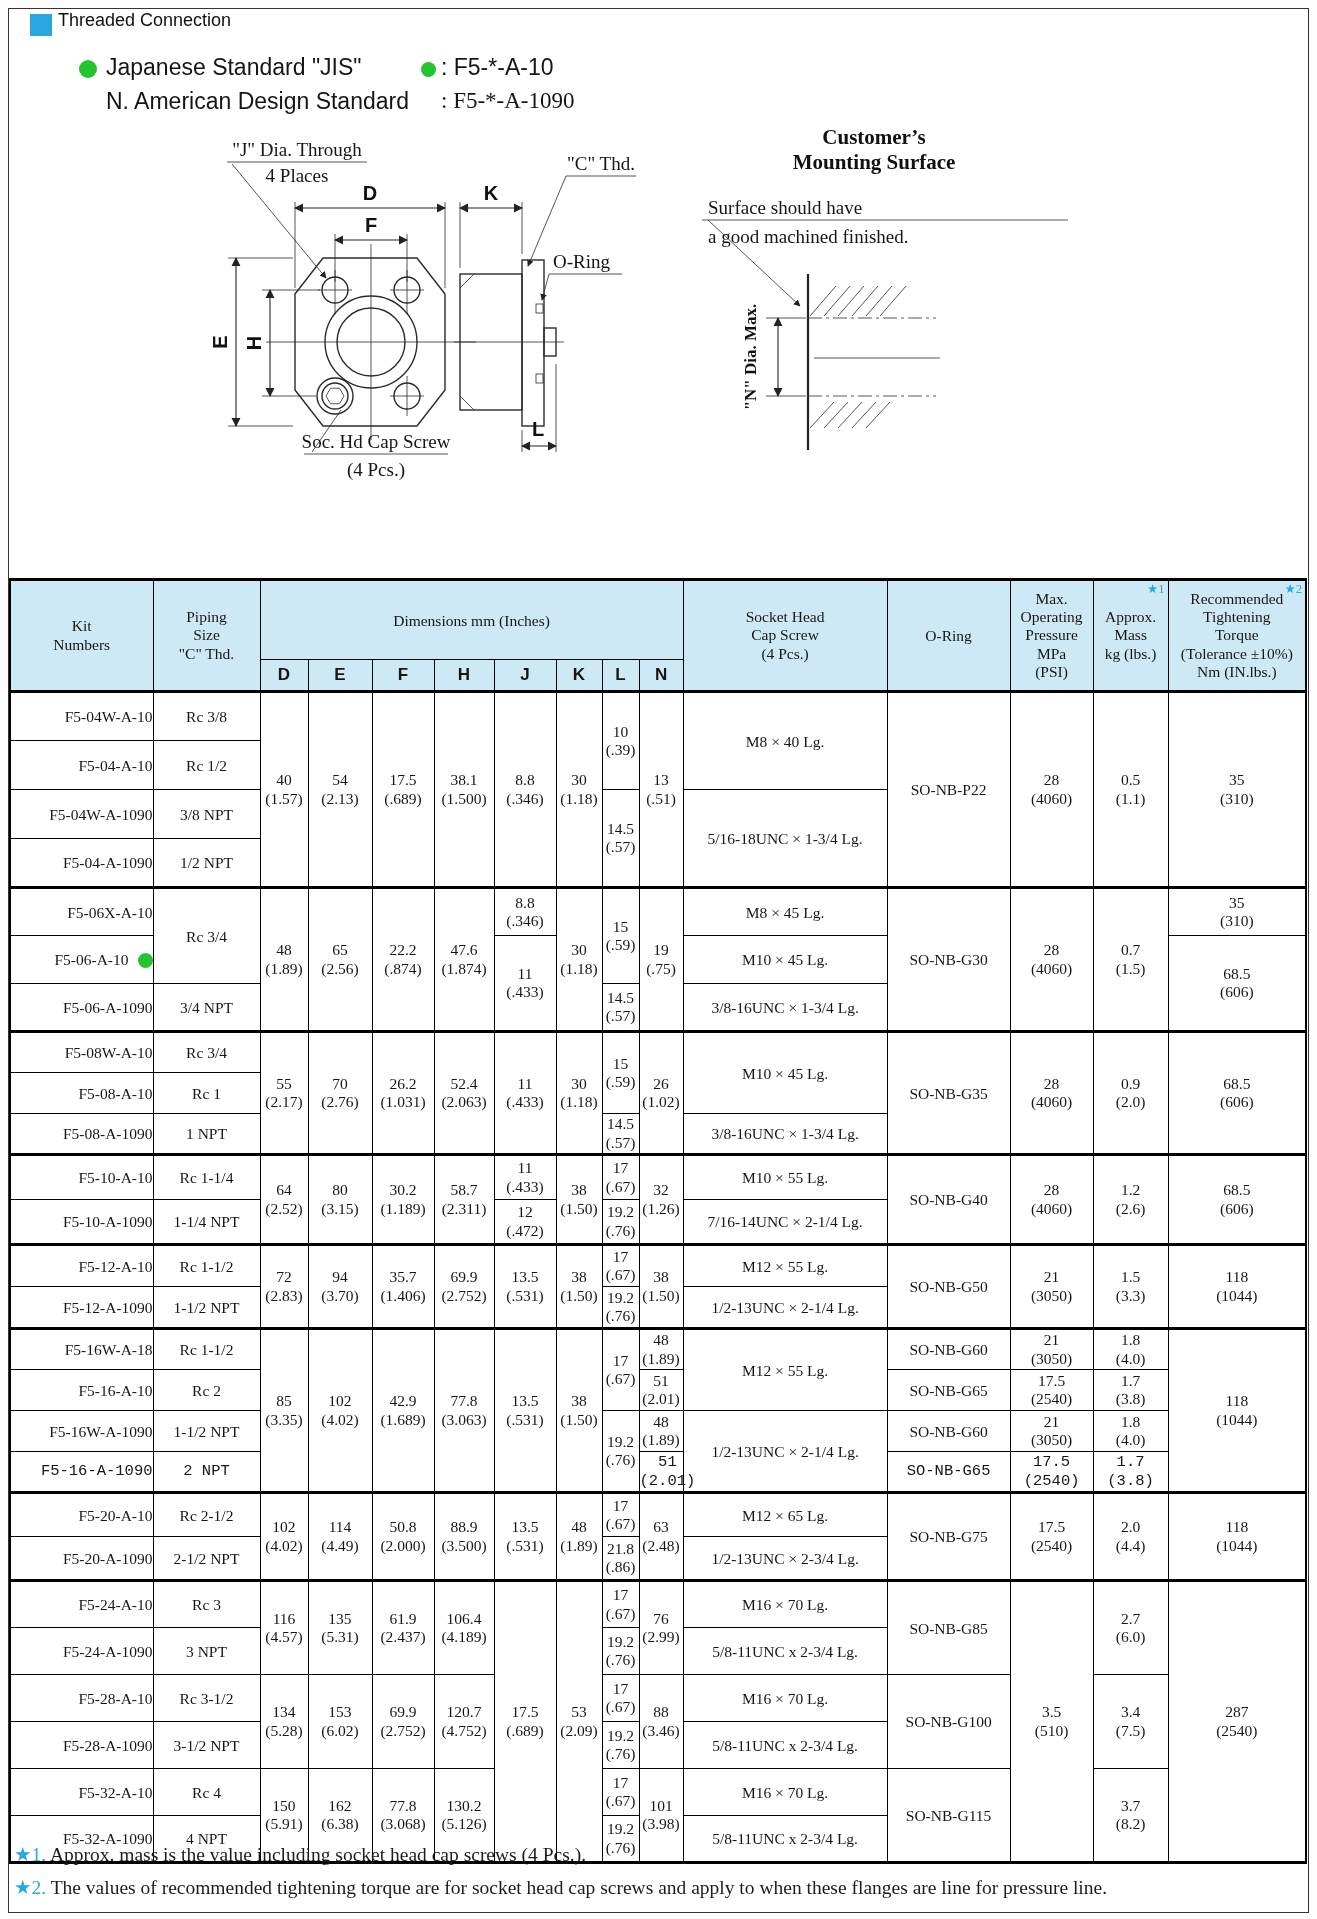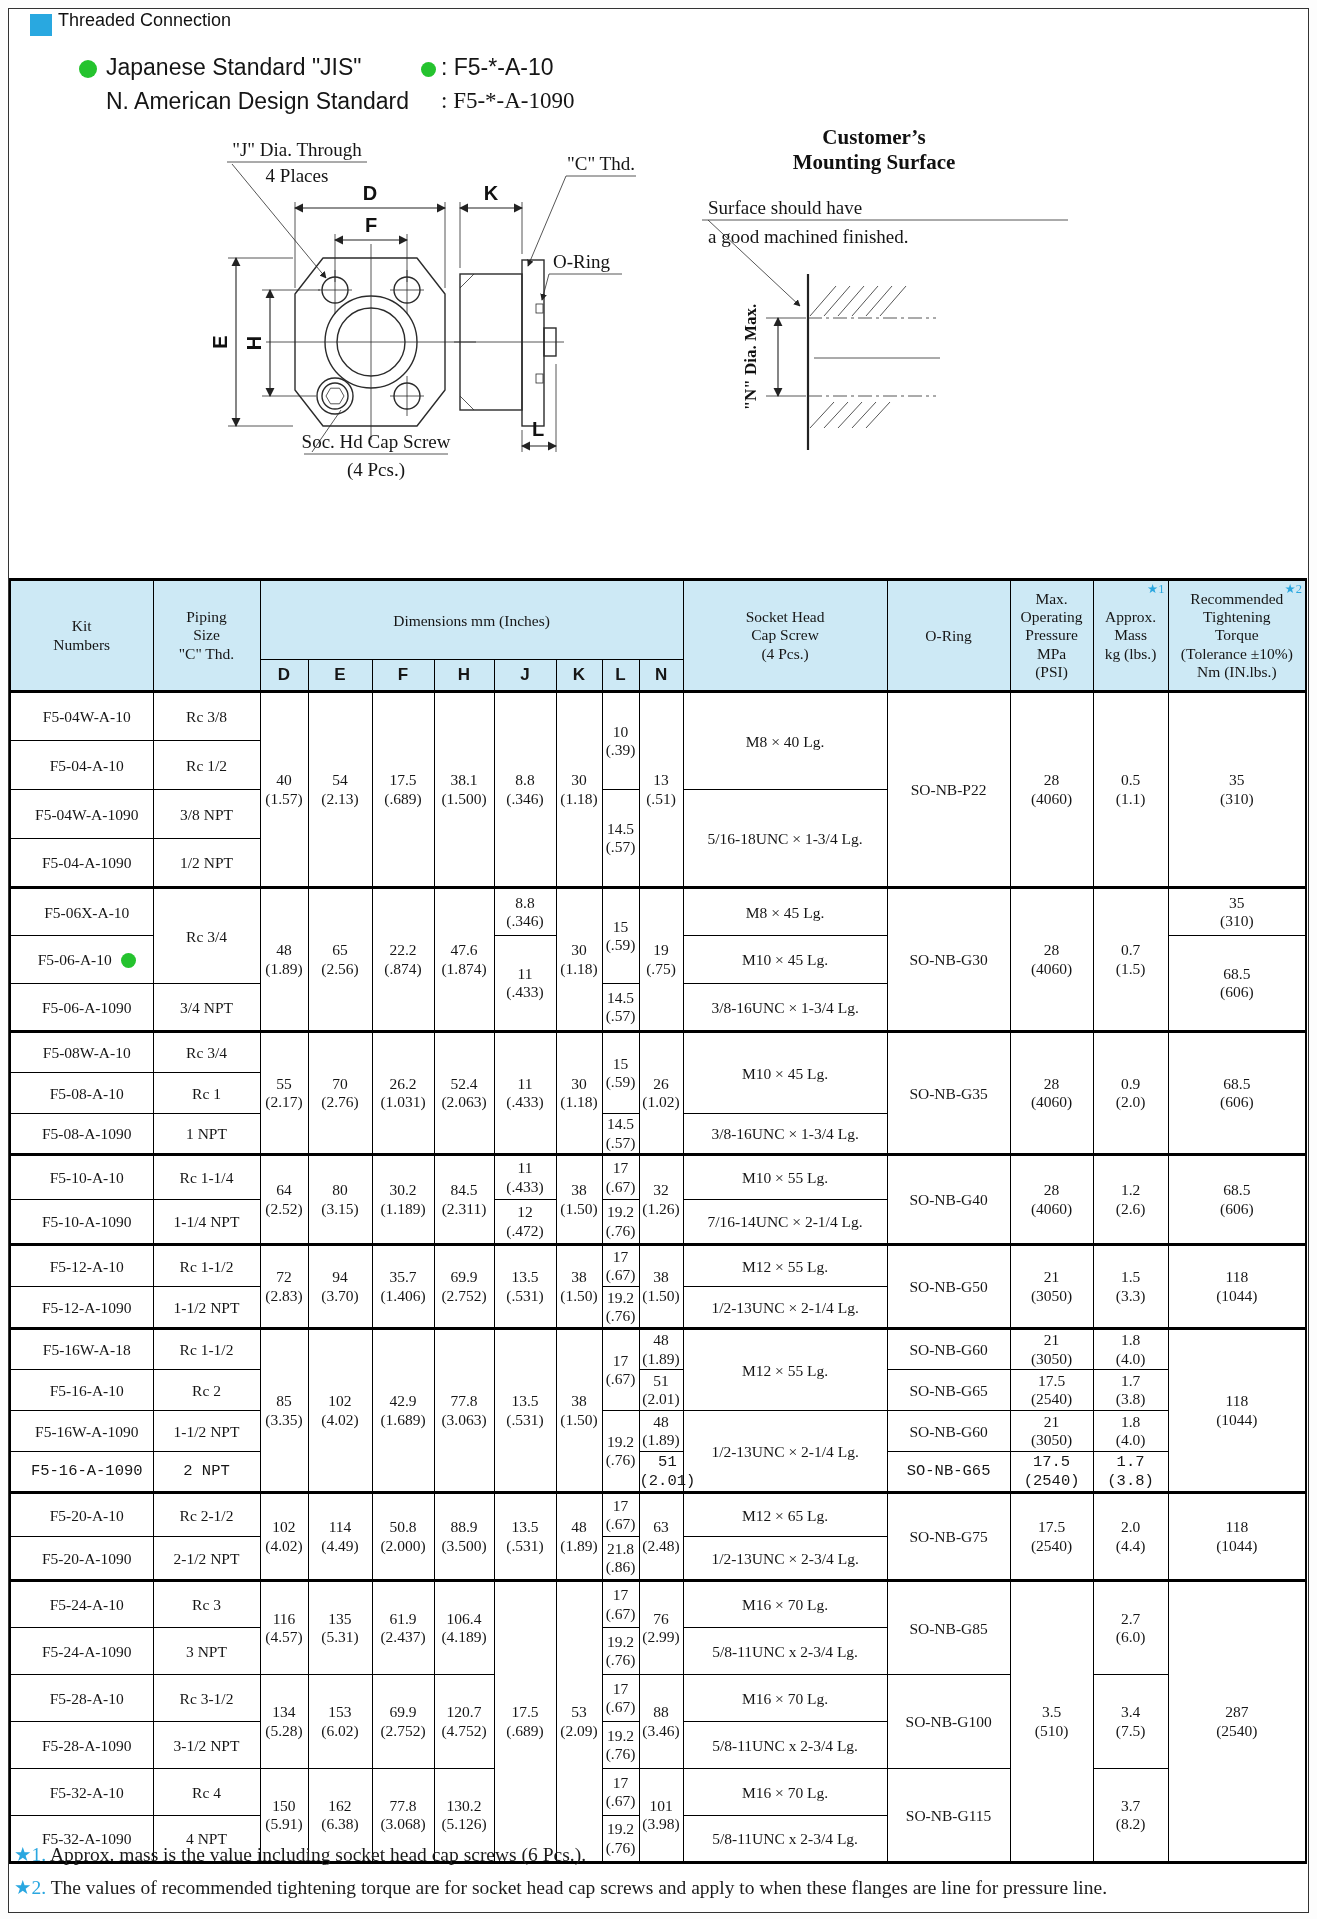--- a/index.html
+++ b/index.html
@@ -24,21 +24,21 @@
   .nlabel{font-family:"Liberation Serif",serif;font-size:17px;font-weight:bold;fill:#111;}
   
   table.spec{position:absolute;left:9px;top:578px;width:1298px;border-collapse:collapse;
        table-layout:fixed;background:#fff;border:2px solid #000;border-top:3px solid #000;
        border-bottom:3px solid #000;}
   .spec th,.spec td{border:1px solid #000;padding:0;text-align:center;vertical-align:middle;}
   .spec thead th{background:#cde9f5;font-weight:normal;font-size:15.5px;position:relative;}
   .spec thead tr.h2 th{font-family:"Liberation Sans",sans-serif;font-weight:bold;font-size:17px;}
   .spec tbody td{font-size:15.5px;}
   .ct{white-space:pre-line;line-height:1.18;display:inline-block;vertical-align:middle;}
-  .spec td.kit{text-align:center;padding-left:10px;}
+  .spec td.kit{text-align:right;padding-left:10px;}
   .spec tbody tr.block-start td{border-top:3px solid #000;}
   .spec tbody tr:first-child td{border-top:3px solid #000;}
   .star{position:absolute;top:2px;right:3px;color:#2aa7e0;font-size:12.5px;line-height:1;}
   .green-dot{display:inline-block;width:15px;height:15px;border-radius:50%;
        background:#25c32e;margin-left:9px;vertical-align:middle;}
   
   .footnote{position:absolute;left:14px;font-size:19.5px;color:#1c1c1c;white-space:nowrap;}
   .fn-marker{color:#2aa7e0;}
 </style>
 </head>
@@ -356,21 +356,21 @@
       </tr>
       <tr class="block-start" style="height: 45px;">
         <td class="kit"><span class="ct">F5-10-A-10</span></td>
         <td class="pip"><span class="ct">Rc 1-1/4</span></td>
         <td rowspan="2"><span class="ct">64
 (2.52)</span></td>
         <td rowspan="2"><span class="ct">80
 (3.15)</span></td>
         <td rowspan="2"><span class="ct">30.2
 (1.189)</span></td>
-        <td rowspan="2"><span class="ct">84.5
+        <td rowspan="2"><span class="ct">58.7
 (2.311)</span></td>
         <td><span class="ct">11
 (.433)</span></td>
         <td rowspan="2"><span class="ct">38
 (1.50)</span></td>
         <td><span class="ct">17
 (.67)</span></td>
         <td rowspan="2"><span class="ct">32
 (1.26)</span></td>
         <td><span class="ct">M10 × 55 Lg.</span></td>
@@ -611,17 +611,17 @@
         <td class="kit"><span class="ct">F5-32-A-1090</span></td>
         <td class="pip"><span class="ct">4 NPT</span></td>
         <td><span class="ct">19.2
 (.76)</span></td>
         <td><span class="ct">5/8-11UNC x 2-3/4 Lg.</span></td>
       </tr>
     </tbody>
 </table>
 
 <div class="footnote" style="top:1843px;">
-  <span class="fn-marker">★1.</span><span> Approx.  mass is the value including socket head cap screws (6 Pcs.).</span>
+  <span class="fn-marker">★1.</span><span> Approx.  mass is the value including socket head cap screws (4 Pcs.).</span>
 </div>
 <div class="footnote" style="top:1876px;">
   <span class="fn-marker">★2.</span><span> The values of recommended tightening torque are for socket head cap screws and apply to when these flanges are line for pressure line.</span>
 </div>
 
 </body></html>

